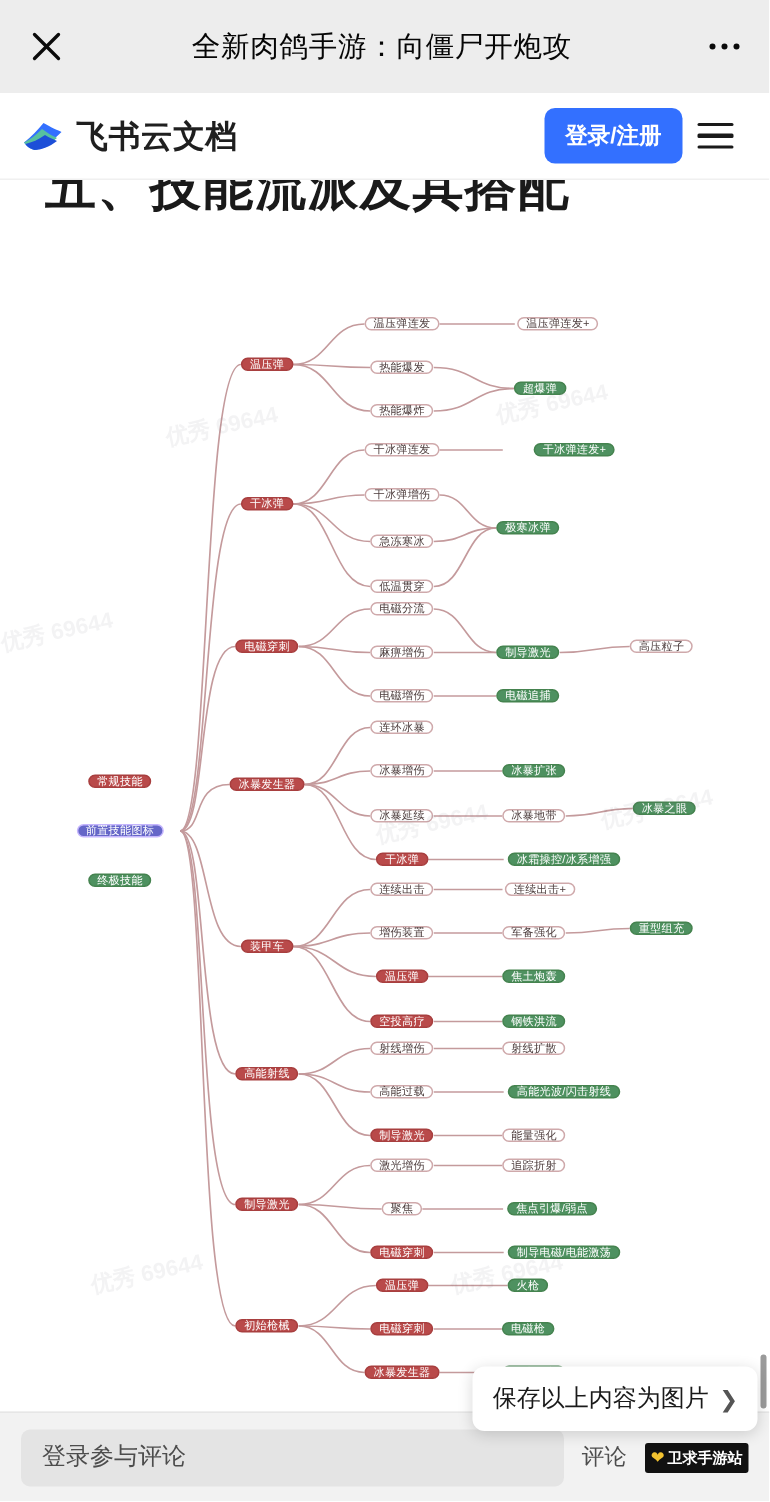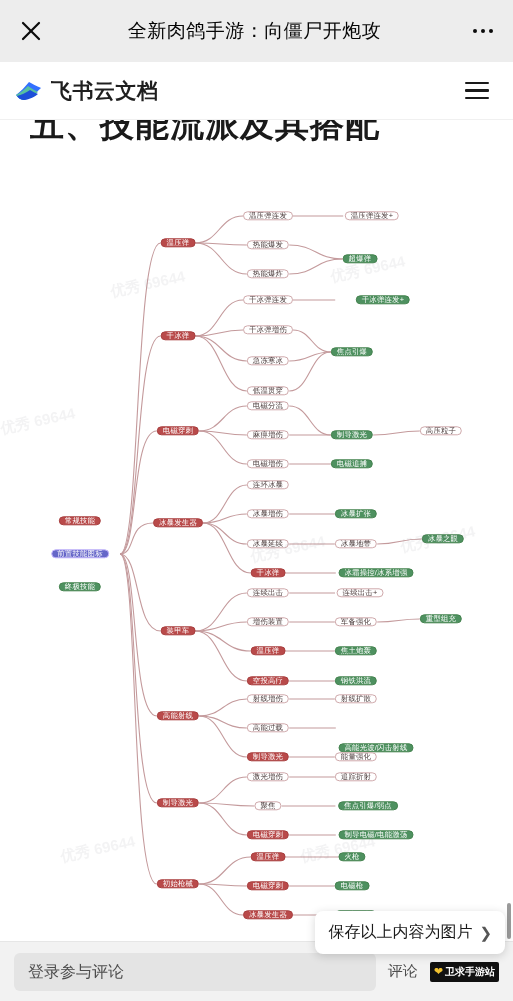--- a/index.html
+++ b/index.html
@@ -160,20 +160,21 @@
     <div class="brand">
       <span class="brand-logo">
         <svg width="28" height="24" viewBox="0 0 28 24" aria-hidden="true">
           <path d="M2 16 C7 12 11 8 15 3 C20 6 25 8 27 9 C22 14 16 19 10 21 C7 21 4 19 2 16 Z" fill="#3370ff"></path>
           <path d="M2 16 C6 14 10 11 14 7 C18 10 22 12 24 13 C19 17 13 20 9 21 C6 20 4 18 2 16 Z" fill="#57c0a0"></path>
           <path d="M3 17 C7 16 12 14 16 11 C19 13 22 14 24 15 C19 19 13 21 9 21 C6 20 4 19 3 17 Z" fill="#1d4fd8"></path>
         </svg>
       </span>
       <span class="brand-name">飞书云文档</span>
     </div>
+    <button class="btn-login">登录/注册</button>
     <div class="hamburger">
       <i></i>
         <i></i>
         <i></i>
     </div>
   </div>
 
   <div class="doc-body">
 
     <div class="doc-heading">五、技能流派及其搭配</div>
@@ -365,21 +366,21 @@
           <div class="node n-white" style="left: 372px; top: 66px;">
             <span>温压弹连发+</span>
           </div>
           <div class="node n-green" style="left: 360px; top: 109px;">
             <span>超爆弹</span>
           </div>
           <div class="node n-green" style="left: 364px; top: 150px; margin-left: 19px;">
             <span>干冰弹连发+</span>
           </div>
           <div class="node n-green" style="left: 352px; top: 202px;">
-            <span>焦点引爆</span>
+            <span>极寒冰弹</span>
           </div>
           <div class="node n-green" style="left: 352px; top: 285px;">
             <span>制导激光</span>
           </div>
           <div class="node n-white" style="left: 441px; top: 281px;">
             <span>高压粒子</span>
           </div>
           <div class="node n-green" style="left: 352px; top: 314px;">
             <span>电磁追捕</span>
           </div>
@@ -406,21 +407,21 @@
           </div>
           <div class="node n-green" style="left: 356px; top: 501px;">
             <span>焦土炮轰</span>
           </div>
           <div class="node n-green" style="left: 356px; top: 531px;">
             <span>钢铁洪流</span>
           </div>
           <div class="node n-white" style="left: 356px; top: 549px;">
             <span>射线扩散</span>
           </div>
-          <div class="node n-green" style="left: 376px; top: 578px; margin-top: 20px;">
+          <div class="node n-green" style="left: 376px; top: 578px;">
             <span>高能光波/闪击射线</span>
           </div>
           <div class="node n-white" style="left: 356px; top: 607px;">
             <span>能量强化</span>
           </div>
           <div class="node n-white" style="left: 356px; top: 627px;">
             <span>追踪折射</span>
           </div>
           <div class="node n-green" style="left: 368px; top: 656px;">
             <span>焦点引爆/弱点</span>

